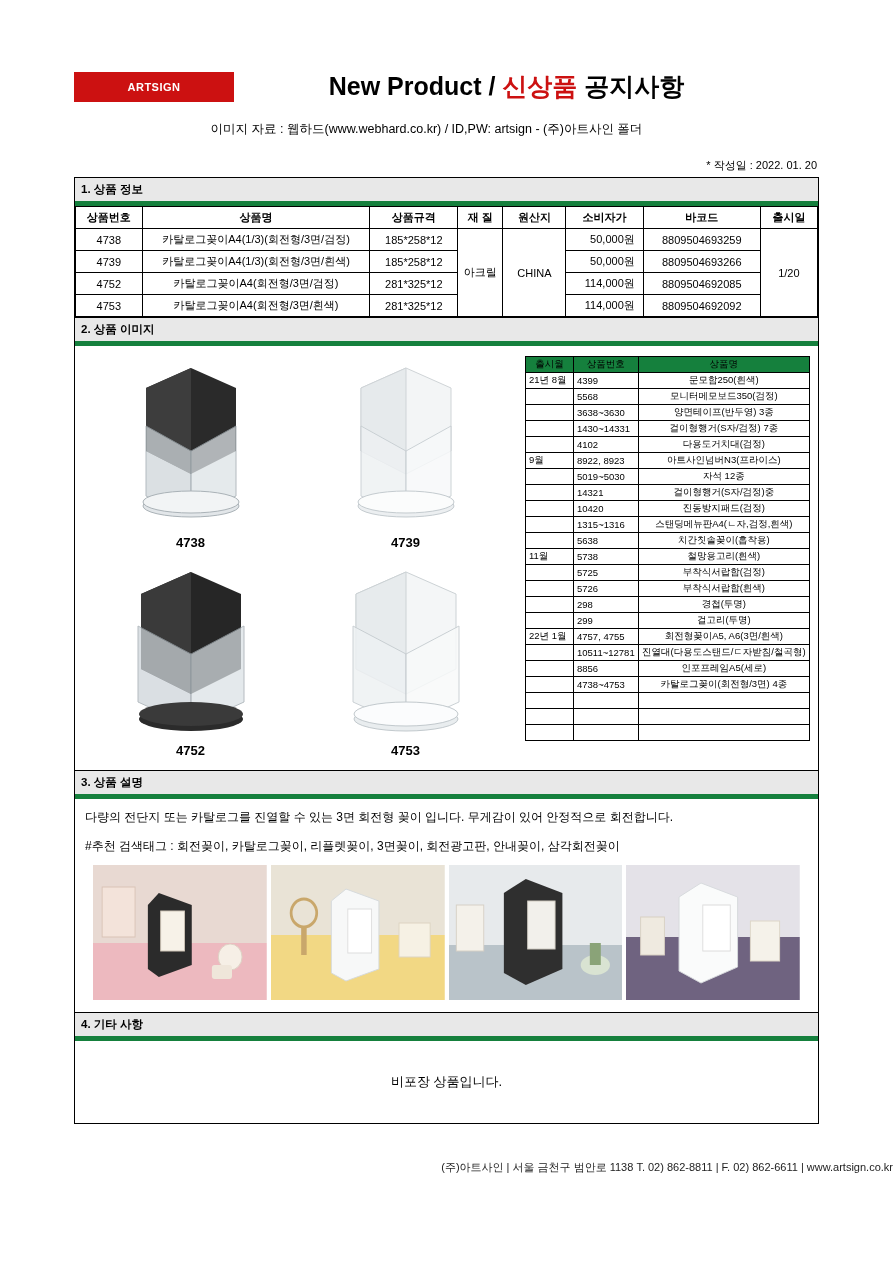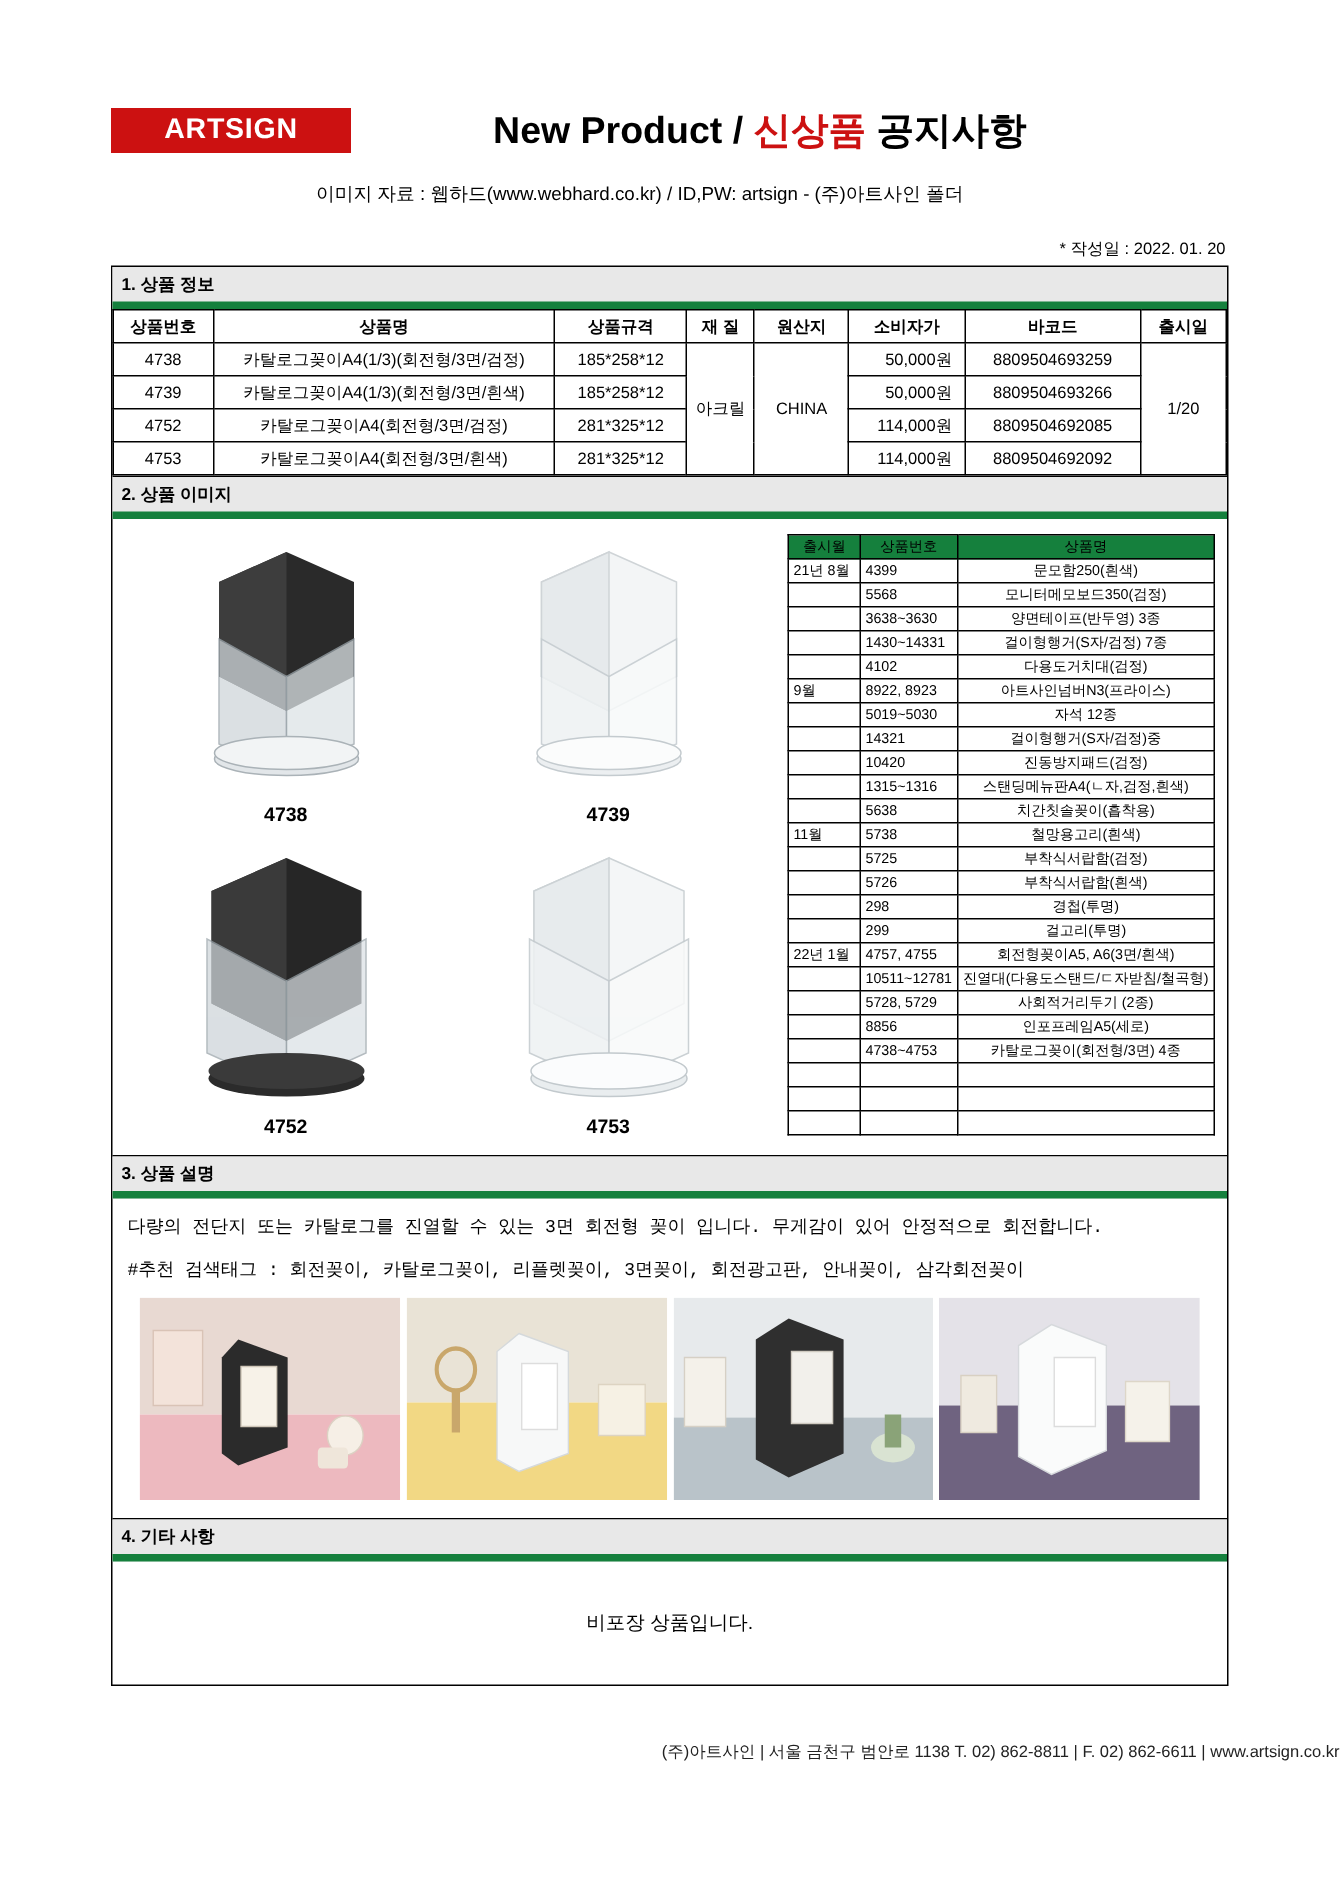--- a/index.html
+++ b/index.html
@@ -25,21 +25,21 @@
     height: 30px;
     background: #cc1111;
     display: flex;
     align-items: center;
     justify-content: center;
     flex: none;
   }
   .logo-text {
     color: #ffffff;
     font-weight: bold;
-    font-size: 19px;
+    font-size: 11px;
     letter-spacing: 0.5px;
   }
   .title {
     flex: 1;
     text-align: center;
     font-size: 25px;
     font-weight: bold;
     letter-spacing: 0px;
     margin-left: -40px;
   }
@@ -110,21 +110,21 @@
     border: 1px solid #000;
     padding: 1px 3px;
     height: 16px;
   }
   table.sched th { background: #15803d; text-align: center; font-weight: normal; }
   table.sched td.mon { text-align: left; width: 48px; }
   table.sched td.code { text-align: left; width: 62px; }
   table.sched td.nm { text-align: center; }
 
   
-  .descblock { padding: 10px 10px 8px 10px; border-bottom: 1px solid #000; font-family: Liberation Mono, monospace; }
+  .descblock { padding: 10px 10px 8px 10px; border-bottom: 1px solid #000; }
   .descline { font-size: 12px; margin-bottom: 12px; }
   .tagline { font-size: 12px; margin-bottom: 10px; }
   .photos { display: flex; gap: 4px; padding: 0 8px 4px 8px; }
   .photo { flex: 1; height: 135px; position: relative; overflow: hidden; }
 
   
   .etcbox {
     height: 82px;
     display: flex;
     align-items: center;
@@ -367,25 +367,20 @@
                 <td class="code">4757, 4755</td>
                 <td class="nm">회전형꽂이A5, A6(3면/흰색)</td>
               </tr>
               <tr>
                 <td class="mon"></td>
                 <td class="code">10511~12781</td>
                 <td class="nm">진열대(다용도스탠드/ㄷ자받침/철곡형)</td>
               </tr>
               <tr>
                 <td class="mon"></td>
-                <td class="code">5728, 5729</td>
-                <td class="nm">사회적거리두기 (2종)</td>
-              </tr>
-              <tr>
-                <td class="mon"></td>
                 <td class="code">8856</td>
                 <td class="nm">인포프레임A5(세로)</td>
               </tr>
               <tr>
                 <td class="mon"></td>
                 <td class="code">4738~4753</td>
                 <td class="nm">카탈로그꽂이(회전형/3면) 4종</td>
               </tr>
               <tr>
                 <td class="mon"></td>

